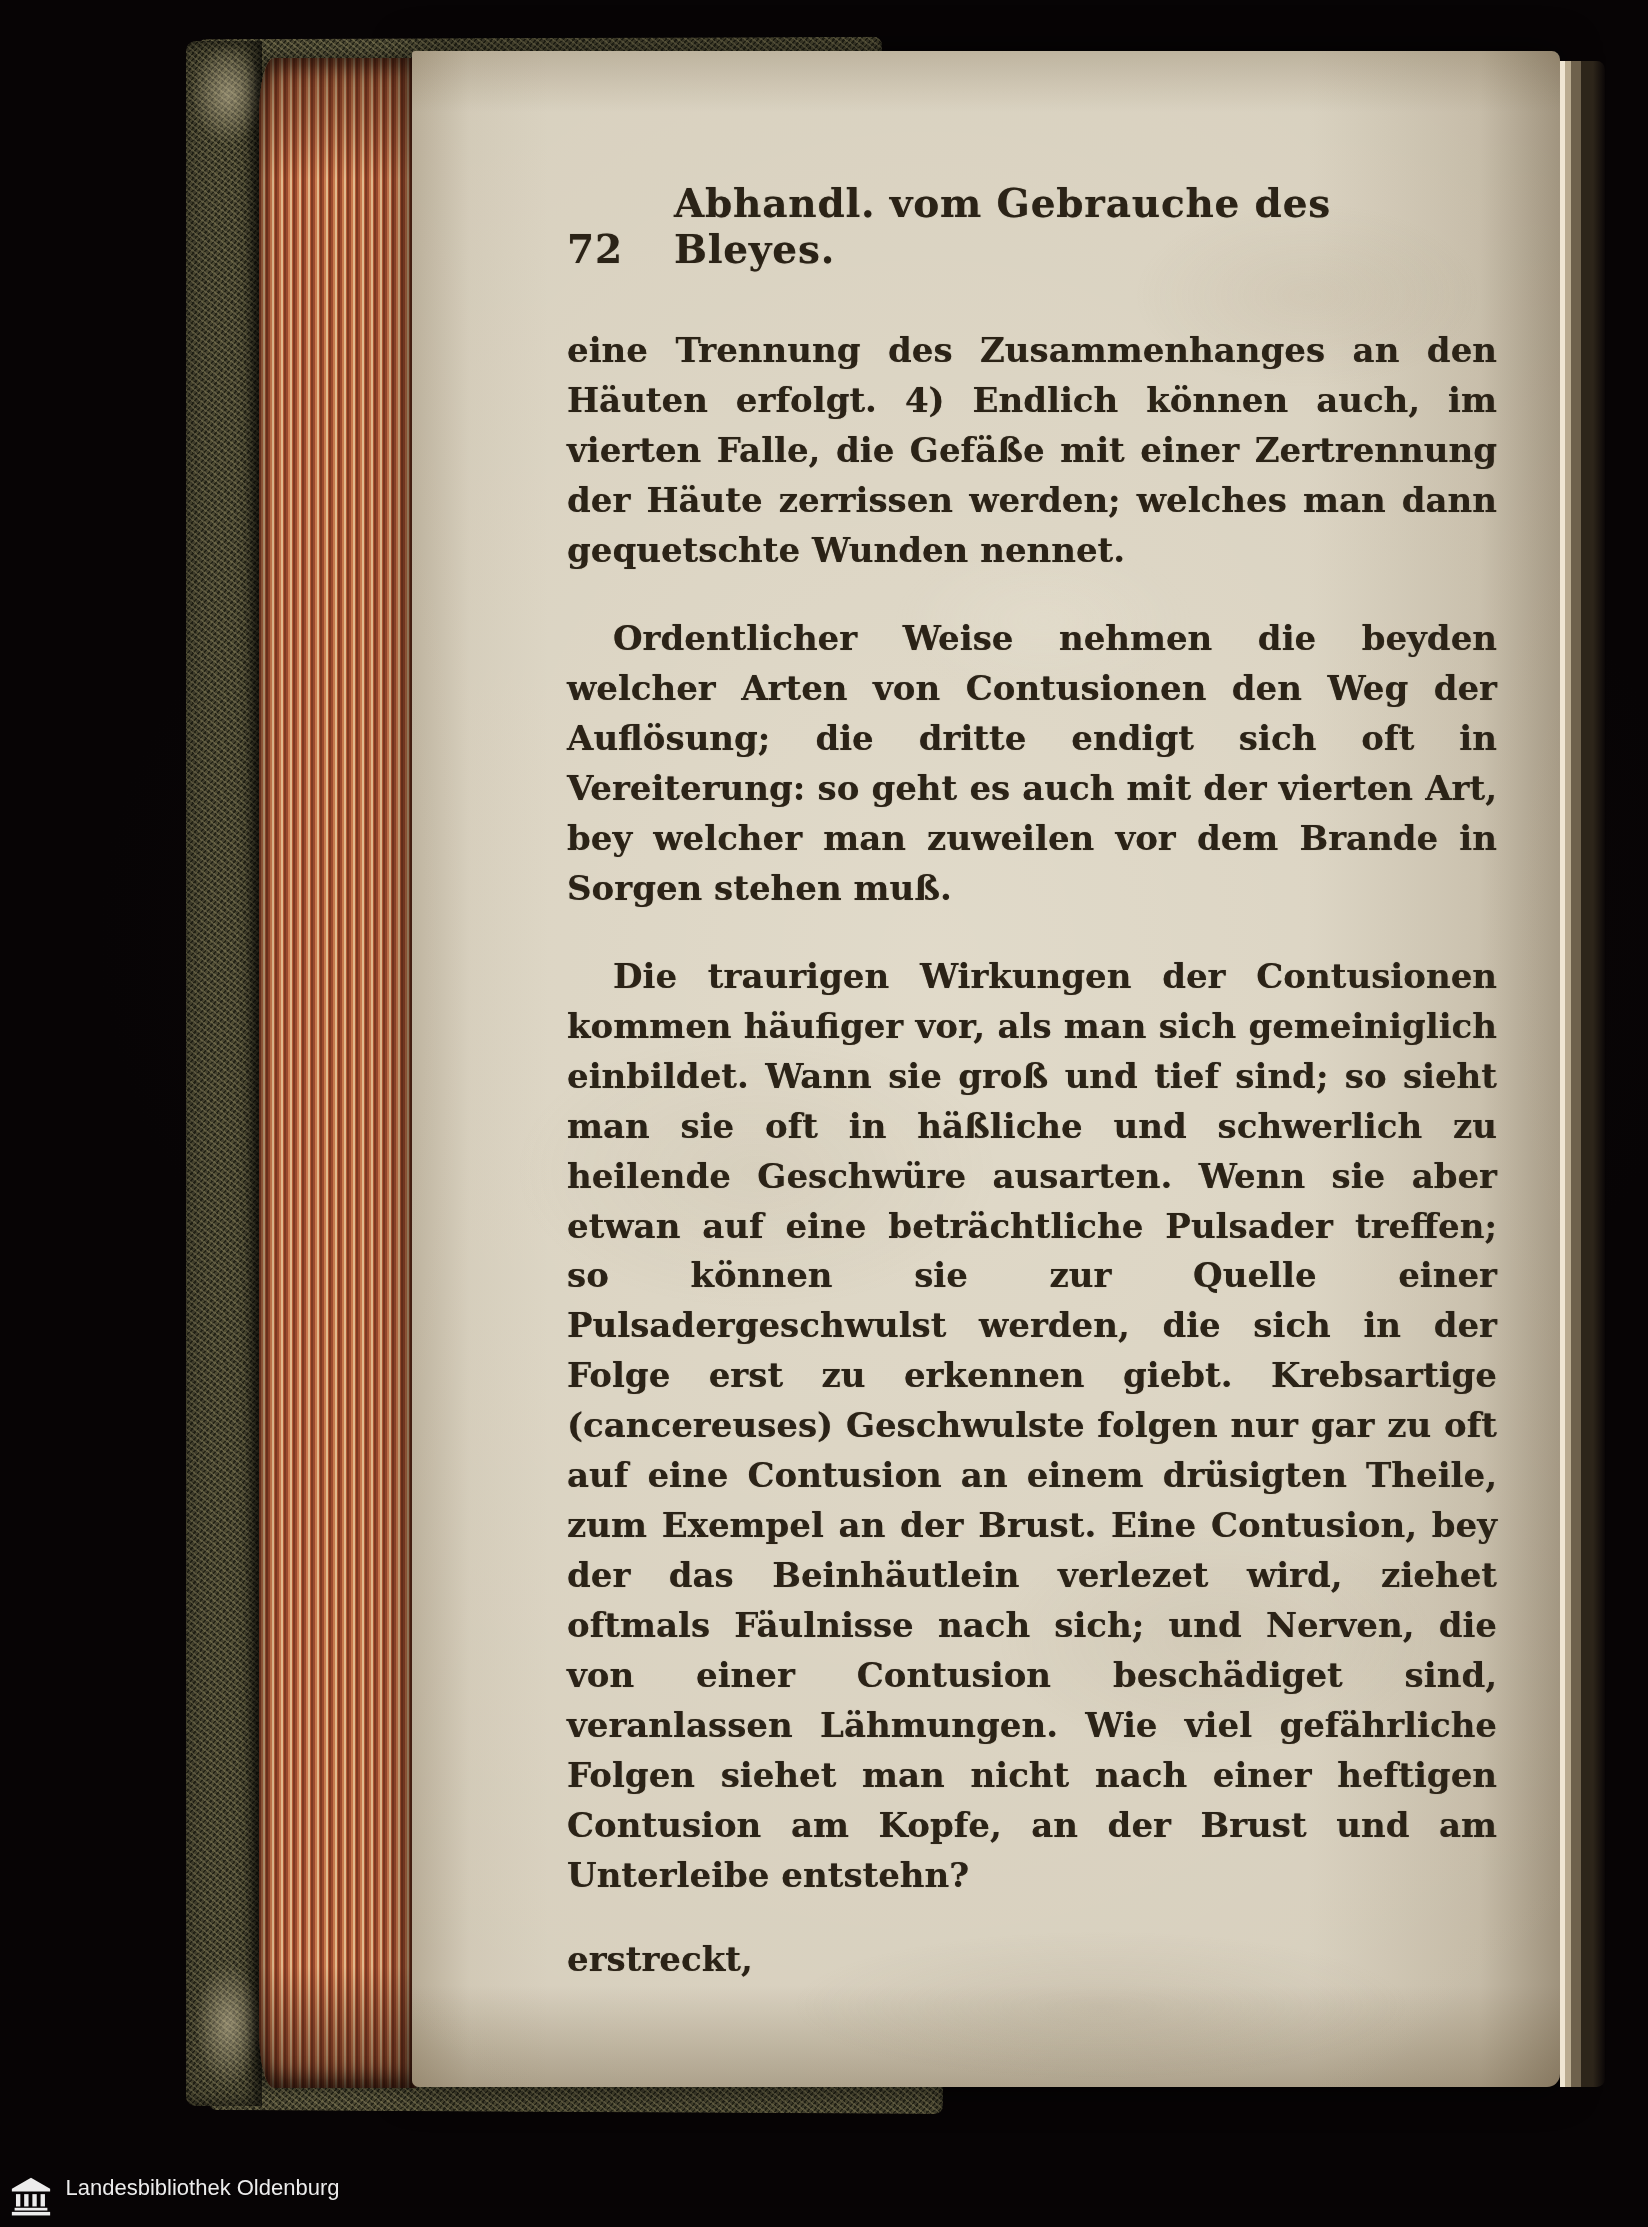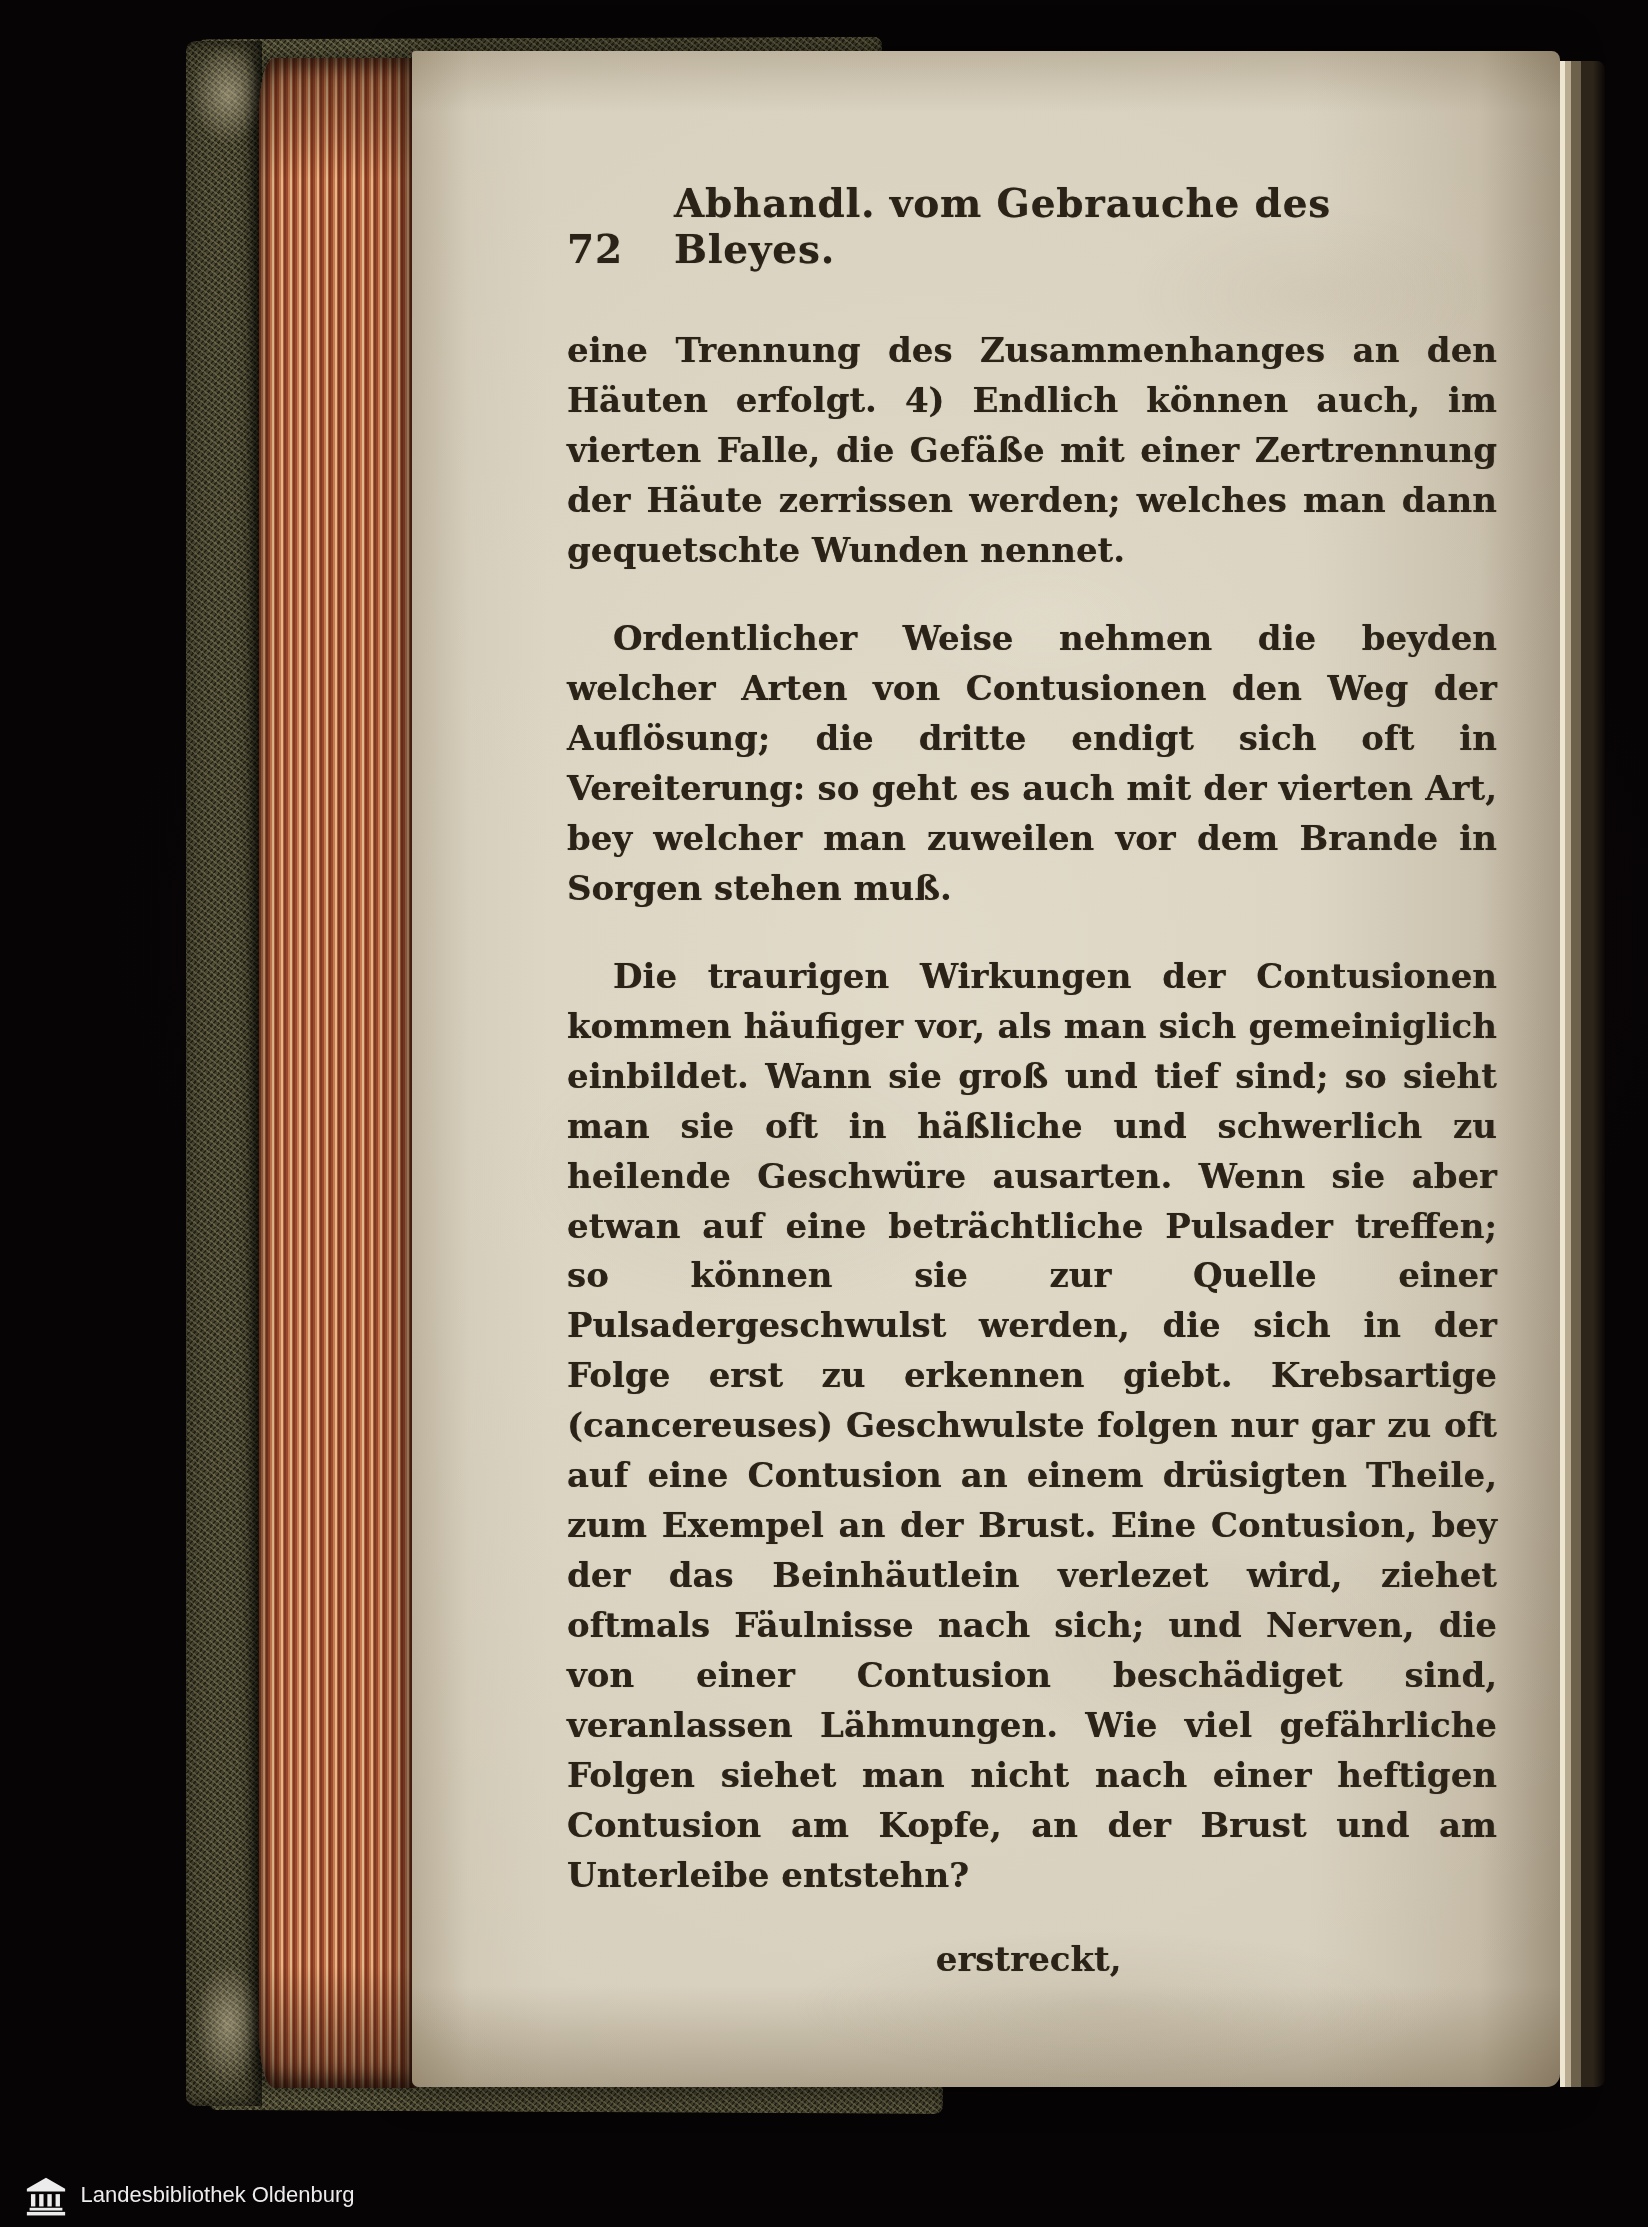--- a/index.html
+++ b/index.html
@@ -71,26 +71,26 @@
     color:#2b2317;font-weight:bold;
   }
   .page-header{display:flex;align-items:flex-end;font-size:39px;letter-spacing:0.8px;margin-bottom:54px;text-shadow:0 0 0.8px rgba(43,35,23,.5)}
   .page-number{margin-right:51px}
   .header-title{flex:1}
   .body p{
     font-size:34px;line-height:1.47;text-align:justify;margin-bottom:38px;
     text-shadow:0 0 0.8px rgba(43,35,23,.55);
   }
   .body p.indent{text-indent:46px}
-  .catchword{font-size:34px;text-align:center;padding-right:6.6px;text-shadow:0 0 0.8px rgba(43,35,23,.55)}
+  .catchword{font-size:34px;text-align:left;padding-right:6.6px;text-shadow:0 0 0.8px rgba(43,35,23,.55)}
 
   
   .footer{
-    position:absolute;left:23px;bottom:11.5px;
-    display:flex;align-items:center;gap:11.5px;
+    position:absolute;left:8px;bottom:11.5px;
+    display:flex;gap:11.5px;
     color:#ececec;font-family:"Liberation Sans", sans-serif;font-size:22px;
   }
   .logo{width:46px;height:41px;flex:none}
 </style>
 </head>
 <body>
 
 <div class="board-top marble"></div>
 <div class="board-bottom marble"></div>
 <div class="cover-strip marble"></div>

